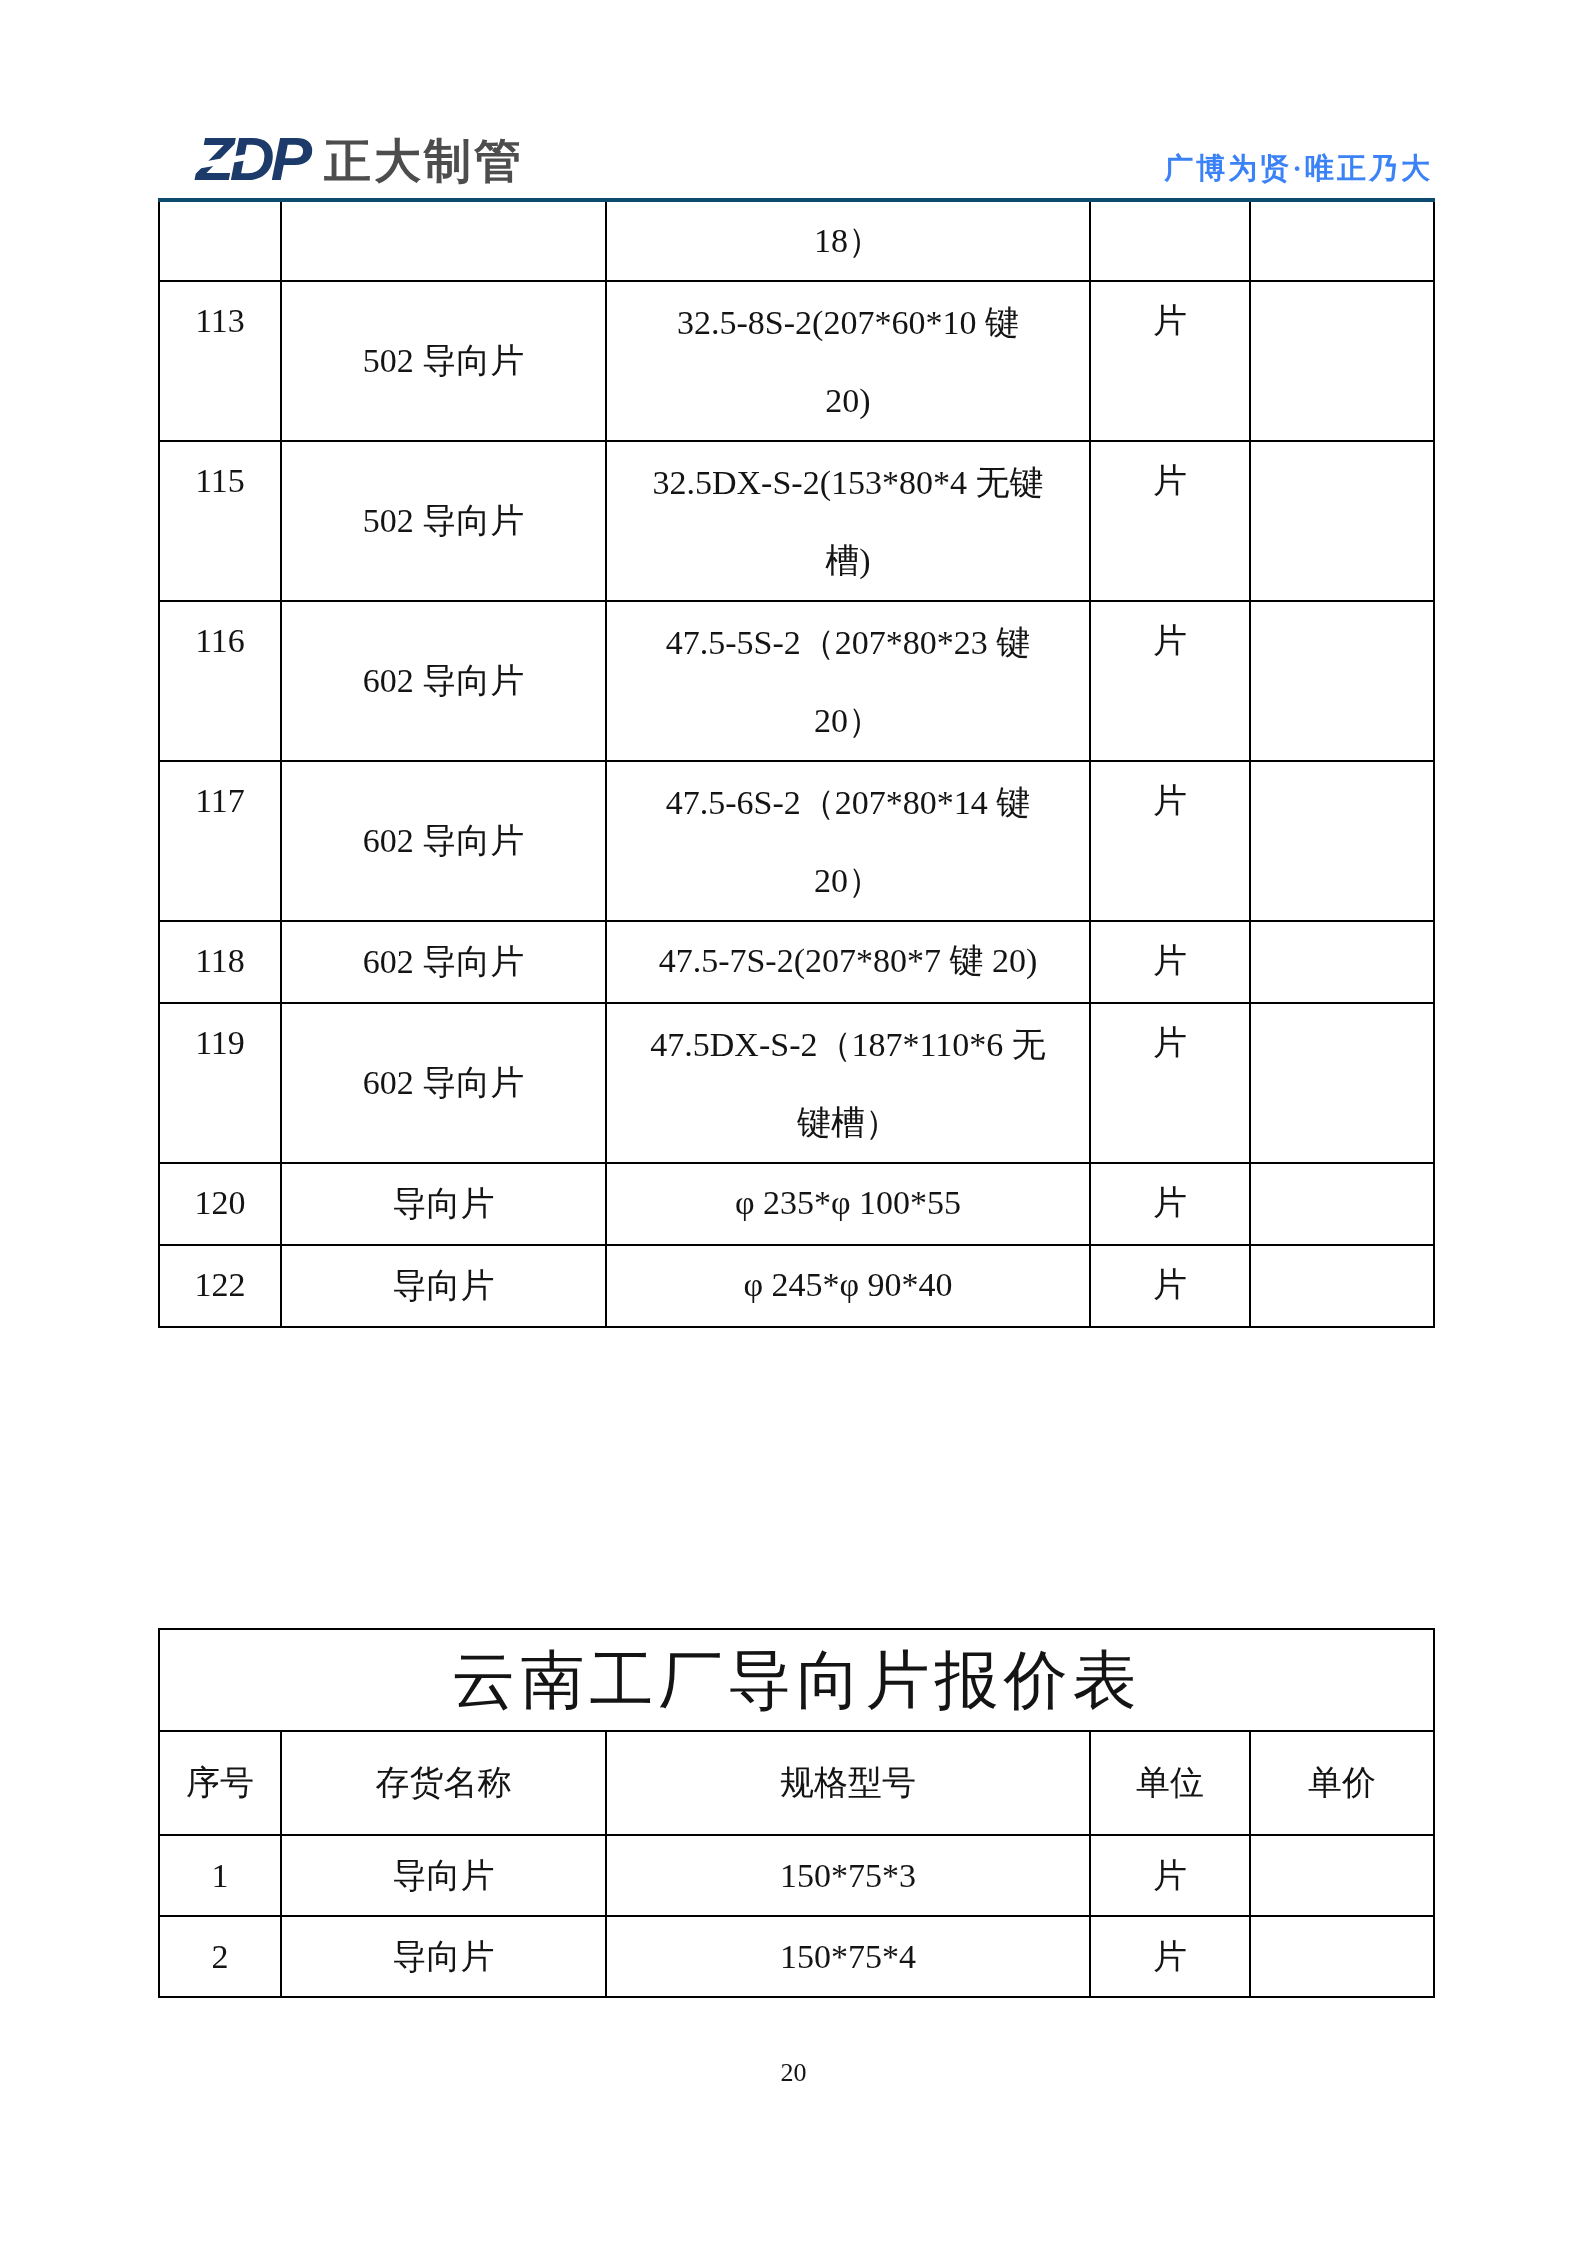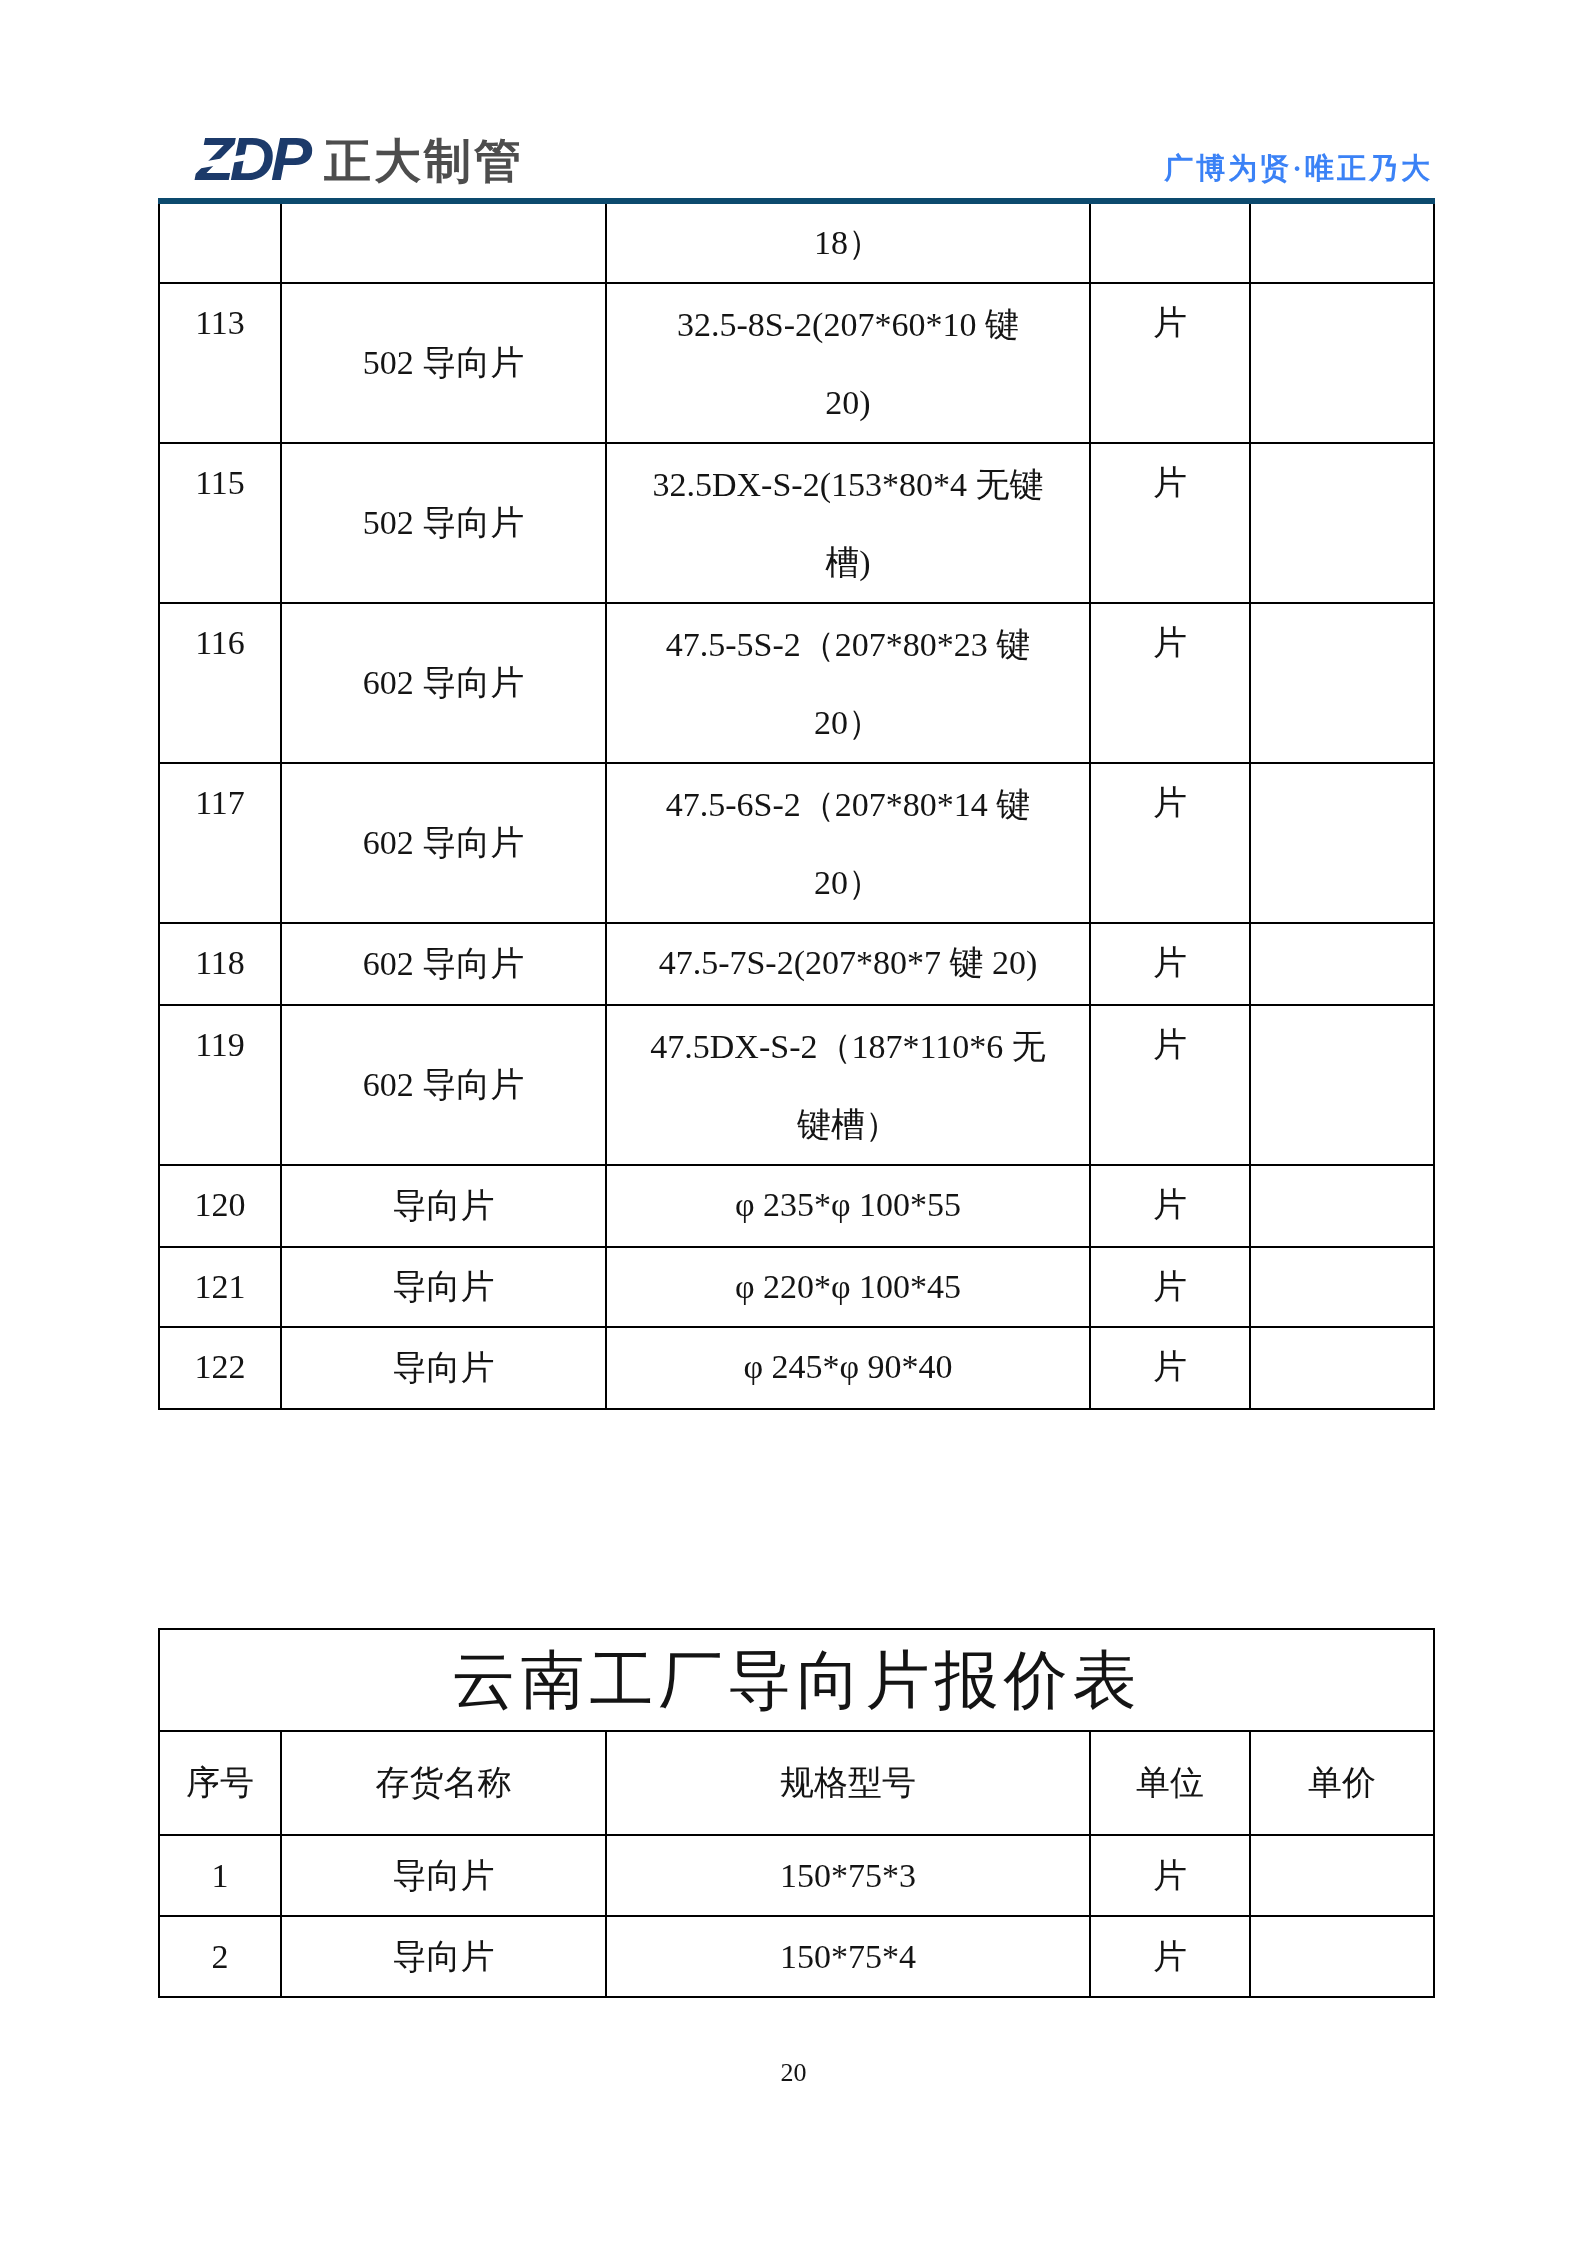--- a/index.html
+++ b/index.html
@@ -32,21 +32,21 @@
     font-weight:700;font-size:47px;line-height:47px;
     color:#4d4d4d;letter-spacing:3px;margin-left:16px;
   }
   .slogan{
     position:absolute;top:149px;right:154px;
     font-size:29px;font-weight:700;color:#3b82f6;letter-spacing:3px;
     white-space:nowrap;
   }
   
   table{border-collapse:collapse;table-layout:fixed;}
-  #t1{position:absolute;left:158px;top:198px;width:1275px;border-top:6px solid #0c4a6e;}
+  #t1{position:absolute;left:158px;top:198px;width:1275px;border-top:4px solid #0c4a6e;}
   #t2{position:absolute;left:158px;top:1628px;width:1275px;}
   td{
     border:2px solid #000;
     padding:0;margin:0;
     text-align:center;
     font-size:34px;
     overflow:hidden;
   }
   .c-num,.c-unit,.c-spec{vertical-align:top;}
   .c-name{vertical-align:middle;margin-left:36px;}
@@ -184,33 +184,20 @@
         </td>
         <td class="c-price"></td>
       </tr>
       <tr style="height: 82px;">
         <td class="c-num">
           <div class="line">120</div>
         </td>
         <td class="c-name">导向片</td>
         <td class="c-spec">
           <div class="line">φ 235*φ 100*55</div>
-        </td>
-        <td class="c-unit">
-          <div class="line">片</div>
-        </td>
-        <td class="c-price"></td>
-      </tr>
-      <tr style="height: 76px;">
-        <td class="c-num">
-          <div class="line">121</div>
-        </td>
-        <td class="c-name">导向片</td>
-        <td class="c-spec">
-          <div class="line">φ 220*φ 100*45</div>
         </td>
         <td class="c-unit">
           <div class="line">片</div>
         </td>
         <td class="c-price"></td>
       </tr>
       <tr style="height: 82px;">
         <td class="c-num">
           <div class="line">122</div>
         </td>

